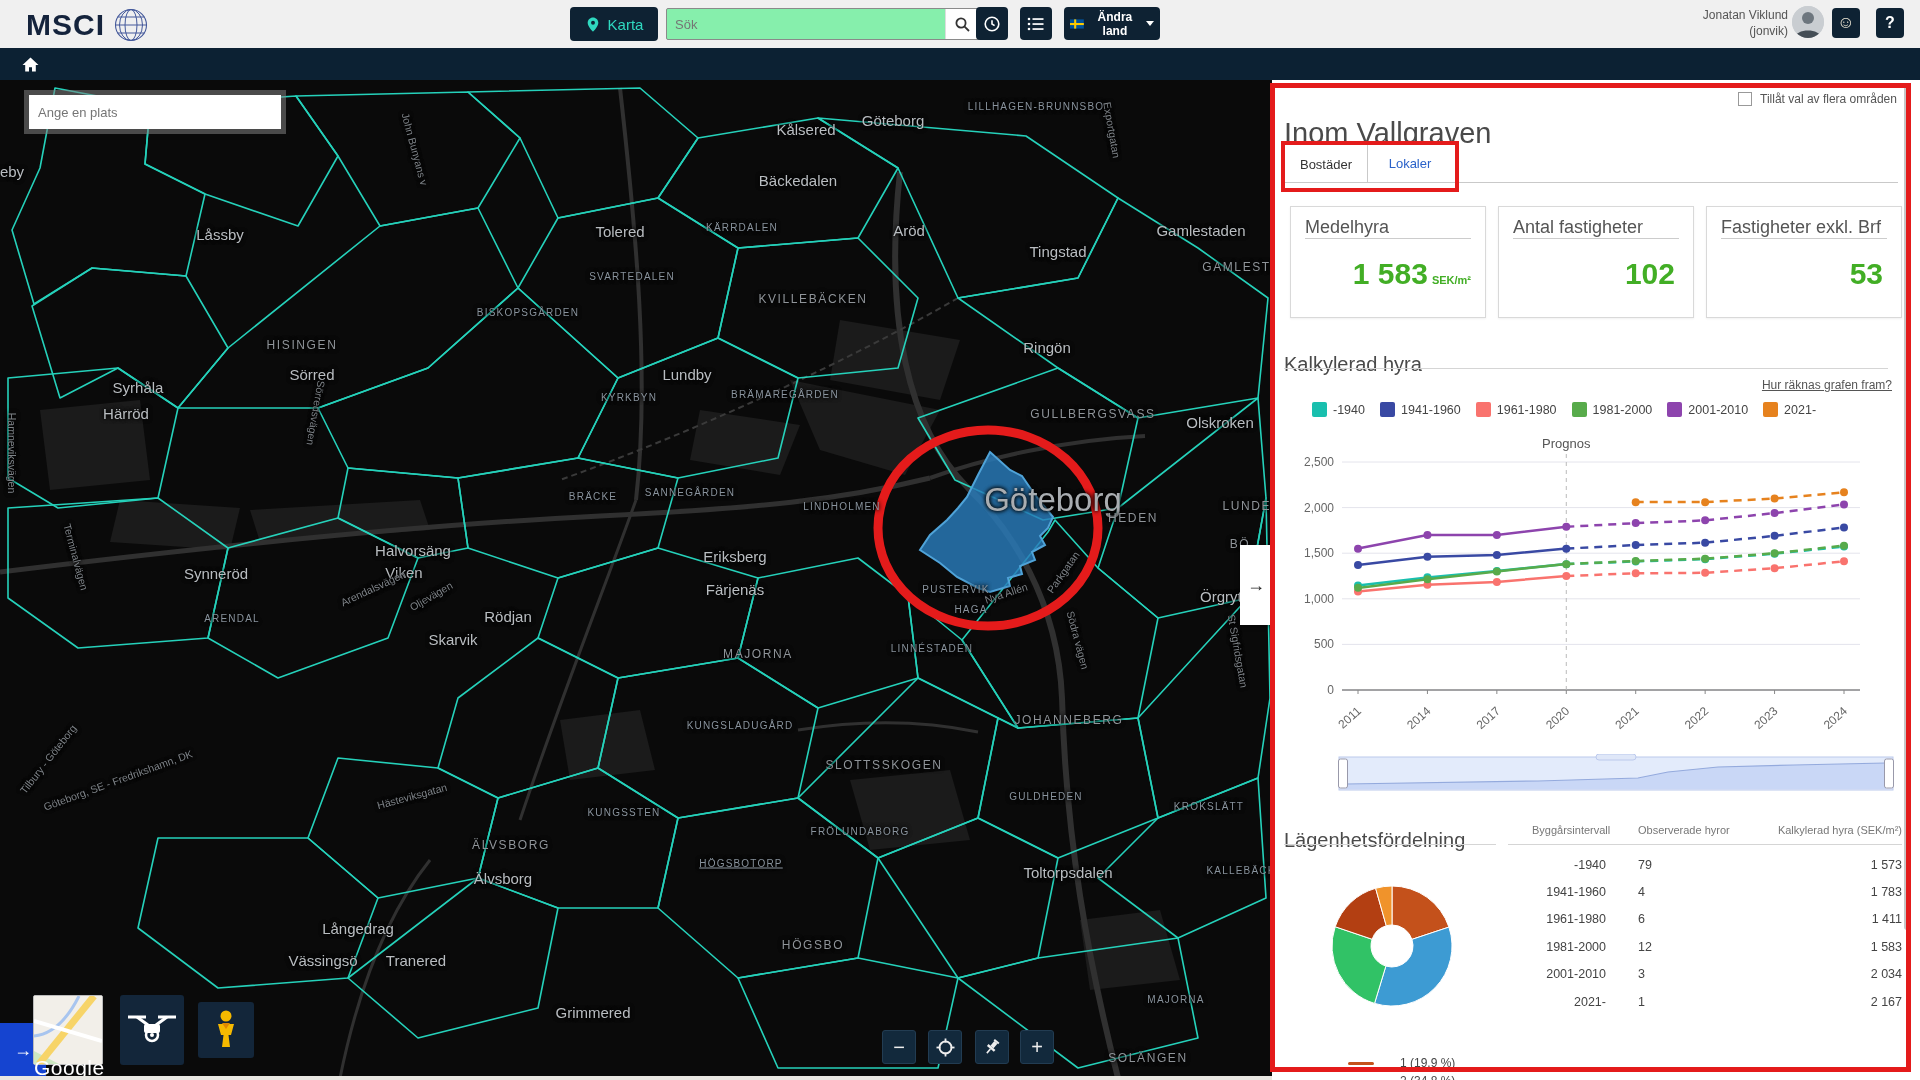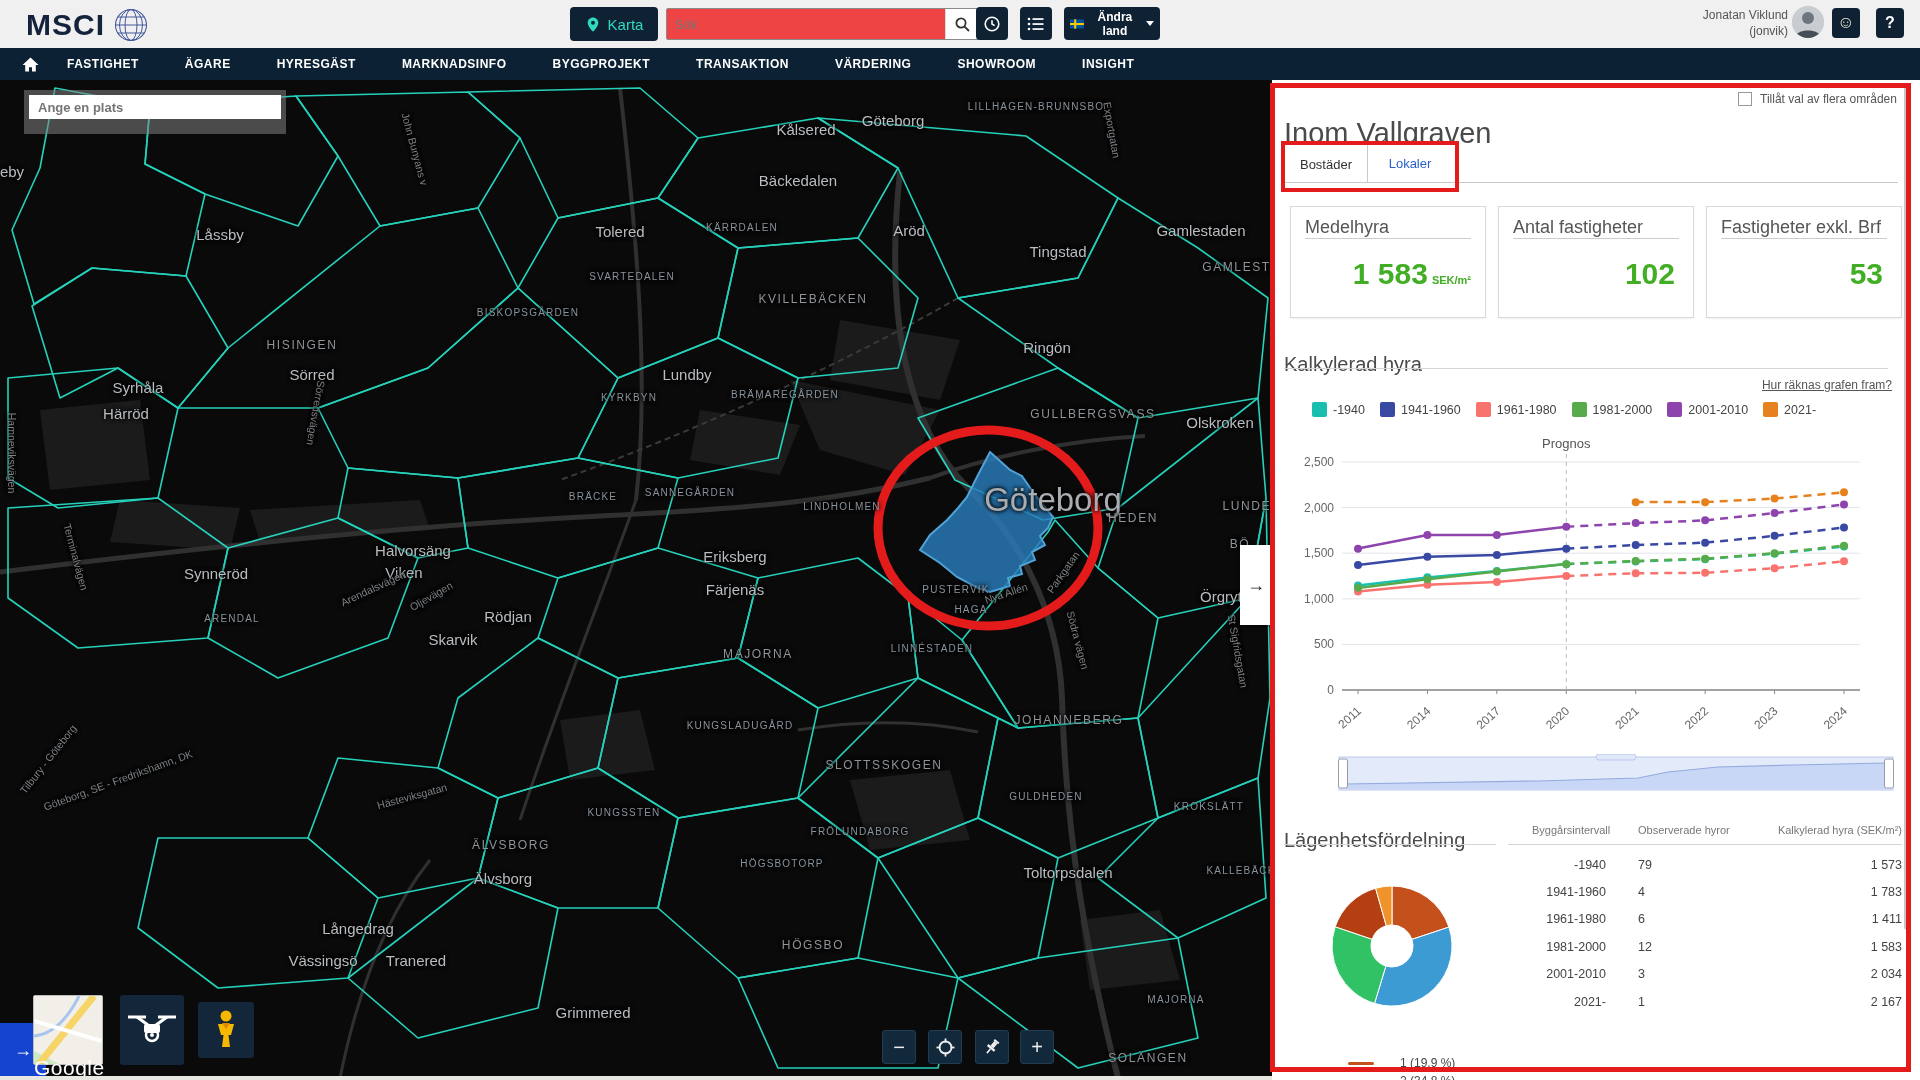--- a/index.html
+++ b/index.html
@@ -4,21 +4,21 @@
 <style>
   html,body{margin:0;padding:0;background:#000;}
   *{box-sizing:border-box;font-family:"Liberation Sans",sans-serif;}
   #app{position:relative;width:1920px;height:1080px;overflow:hidden;background:#0a0a0a;}
   
   #topbar{position:absolute;left:0;top:0;width:1920px;height:48px;background:#f0f0f0;}
   .brand{position:absolute;left:26px;top:7px;display:flex;align-items:center;gap:8px;}
   .brand-txt{font-size:30px;font-weight:700;color:#14233c;letter-spacing:1px;}
   .navybtn{position:absolute;background:#0e2233;border:none;border-radius:4px;display:flex;align-items:center;justify-content:center;gap:7px;cursor:pointer;}
   #karta-btn{left:570px;top:7px;width:88px;height:34px;color:#2fd9c0;font-size:15px;}
-  #search-wrap{position:absolute;left:666px;top:8px;width:314px;height:32px;background:#ef4444;border:1px solid #8a8a8a;border-radius:2px;display:flex;align-items:center;}
+  #search-wrap{position:absolute;left:666px;top:8px;width:314px;height:32px;background:#86efac;border:1px solid #8a8a8a;border-radius:2px;display:flex;align-items:center;}
   #search-wrap input{flex:1;border:none;outline:none;font-size:13px;padding:0 8px;color:#333;background:transparent;}
   #search-btn{width:34px;height:100%;background:#fff;border:none;border-left:1px solid #ddd;display:flex;align-items:center;justify-content:center;cursor:pointer;}
   #clock-btn{left:976px;top:7px;width:32px;height:33px;}
   #list-btn{left:1020px;top:7px;width:32px;height:33px;}
   #country-btn{left:1064px;top:7px;width:96px;height:33px;color:#fff;font-size:12px;font-weight:700;}
   .caret{width:0;height:0;border-left:4px solid transparent;border-right:4px solid transparent;border-top:5px solid #fff;}
   #user-info{position:absolute;left:1680px;top:8px;width:108px;text-align:right;font-size:12px;color:#555;line-height:1.3;}
   #avatar{position:absolute;left:1792px;top:6px;width:32px;height:32px;border-radius:50%;overflow:hidden;background:#cfd4d8;}
   #smiley-btn{left:1832px;top:8px;width:28px;height:30px;color:#ece6d4;font-size:17px;}
   #help-btn{left:1876px;top:8px;width:28px;height:30px;color:#fff;font-size:16px;font-weight:700;}
@@ -30,21 +30,21 @@
   
   #map{position:absolute;left:0;top:80px;width:1272px;height:1000px;background:#0a0a0a;overflow:hidden;}
   #map-labels{position:absolute;left:0;top:0;width:100%;height:100%;pointer-events:none;}
   .ml{position:absolute;transform:translate(-50%,-50%);white-space:nowrap;text-shadow:0 0 4px #000,0 0 4px #000;}
   .ml.city{font-size:33px;color:#a9adb1;}
   .ml.town{font-size:15px;color:#b9bdc1;}
   .ml.caps{font-size:12px;color:#8f9499;letter-spacing:1.6px;}
   .ml.caps2{font-size:10px;color:#89939d;letter-spacing:1.2px;padding-left:8px;}
   .ml.road{font-size:10.5px;color:#7e8388;}
   #plats-frame{position:absolute;left:24px;top:10px;width:262px;height:44px;background:rgba(130,130,130,.55);padding:5px;}
-  #plats-frame input{width:100%;height:24px;border:none;outline:none;font-size:13px;padding:0 9px;color:#444;font-weight:bold;}
+  #plats-frame input{width:100%;height:34px;border:none;outline:none;font-size:13px;padding:0 9px;color:#444;}
   #map-expander{position:absolute;left:1240px;top:465px;width:32px;height:80px;background:#fff;border:none;color:#222;font-size:18px;font-weight:700;cursor:pointer;box-shadow:0 1px 4px rgba(0,0,0,.5);}
   #left-expander{position:absolute;left:0;top:943px;width:46px;height:54px;background:#1544d0;border:none;color:#fff;font-size:18px;cursor:pointer;}
   #maptype-btn{position:absolute;left:33px;top:915px;width:70px;height:70px;border:1px solid #bbb;border-radius:2px;padding:0;overflow:hidden;cursor:pointer;background:#f6f4ef;}
   #drone-btn{position:absolute;left:120px;top:915px;width:64px;height:70px;background:#13263a;border:none;border-radius:3px;cursor:pointer;}
   #pegman-btn{position:absolute;left:198px;top:922px;width:56px;height:56px;background:#13263a;border:none;border-radius:3px;cursor:pointer;}
   #google-label{position:absolute;left:34px;top:976px;color:#fff;font-size:21px;letter-spacing:.5px;}
   .zbtn{position:absolute;top:950px;width:34px;height:34px;background:#12293c;border:1px solid #223c52;border-radius:3px;color:#eee;font-size:20px;display:flex;align-items:center;justify-content:center;cursor:pointer;}
   #attr-strip{position:absolute;left:0;bottom:0;width:100%;height:4px;background:#e9e7e2;}
   
   #panel{position:absolute;left:1272px;top:80px;width:648px;height:1000px;background:#fff;overflow:hidden;}
@@ -167,31 +167,20 @@
         <span>?</span>
       </button>
   </header>
 
   <nav id="mainnav">
     <span id="nav-home">
       <svg width="17" height="15" viewBox="0 0 17 15">
           <path d="M8.5 0.5 L16.5 8 H13.8 V14.5 H10 V10.3 H7 V14.5 H3.2 V8 H0.5 Z" fill="#fff"></path>
         </svg>
     </span>
-    <div id="nav-items">
-        <span class="nav-item">FASTIGHET</span>
-        <span class="nav-item">ÄGARE</span>
-        <span class="nav-item">HYRESGÄST</span>
-        <span class="nav-item">MARKNADSINFO</span>
-        <span class="nav-item">BYGGPROJEKT</span>
-        <span class="nav-item">TRANSAKTION</span>
-        <span class="nav-item">VÄRDERING</span>
-        <span class="nav-item">SHOWROOM</span>
-        <span class="nav-item">INSIGHT</span>
-      </div>
   </nav>
 
   <div id="map">
     <svg id="map-svg" width="1272" height="1000" viewBox="0 0 1272 1000">
       <rect width="1272" height="1000" fill="#0a0a0a"></rect>
       <g fill="#1b1b1b" stroke="none">
         <path d="M840,240 L960,260 L940,320 L830,300 Z"></path>
         <path d="M790,300 L940,330 L905,395 L820,370 Z"></path>
         <path d="M700,330 L800,345 L780,395 L690,380 Z"></path>
         <path d="M250,430 L420,420 L430,450 L260,462 Z"></path>
@@ -317,21 +306,21 @@
         <span class="ml caps2" style="left: 1205px; top: 726px;">KROKSLÄTT</span>
         <span class="ml caps2" style="left: 1042px; top: 716px;">GULDHEDEN</span>
         <span class="ml caps2" style="left: 620px; top: 732px;">KUNGSSTEN</span>
         <span class="ml caps2" style="left: 856px; top: 751px;">FRÖLUNDABORG</span>
         <span class="ml road" style="left: 48px; top: 679px; transform: translate(-50%, -50%) rotate(-52deg);">Tilbury - Göteborg</span>
         <span class="ml road" style="left: 118px; top: 700px; transform: translate(-50%, -50%) rotate(-20deg);">Göteborg, SE - Fredrikshamn, DK</span>
         <span class="ml road" style="left: 412px; top: 716px; transform: translate(-50%, -50%) rotate(-15deg);">Hästeviksgatan</span>
         <span class="ml town" style="left: 503px; top: 798px;">Älvsborg</span>
         <span class="ml caps" style="left: 511px; top: 765px;">ÄLVSBORG</span>
         <span class="ml town" style="left: 1068px; top: 792px;">Toltorpsdalen</span>
-        <span class="ml caps2" style="left: 778px; top: 783px;">HÖGSBOTORP</span>
+        <span class="ml caps2" style="left: 737px; top: 783px; text-decoration: underline;">HÖGSBOTORP</span>
         <span class="ml caps2" style="left: 1237px; top: 790px;">KALLEBÄCK</span>
         <span class="ml town" style="left: 358px; top: 848px;">Långedrag</span>
         <span class="ml town" style="left: 323px; top: 880px;">Vässingsö</span>
         <span class="ml town" style="left: 416px; top: 880px;">Tranered</span>
         <span class="ml town" style="left: 593px; top: 932px;">Grimmered</span>
         <span class="ml caps" style="left: 813px; top: 865px;">HÖGSBO</span>
         <span class="ml caps2" style="left: 1172px; top: 919px;">MAJORNA</span>
         <span class="ml caps" style="left: 1148px; top: 978px;">SOLÄNGEN</span>
       </div>
     <div id="plats-frame">

